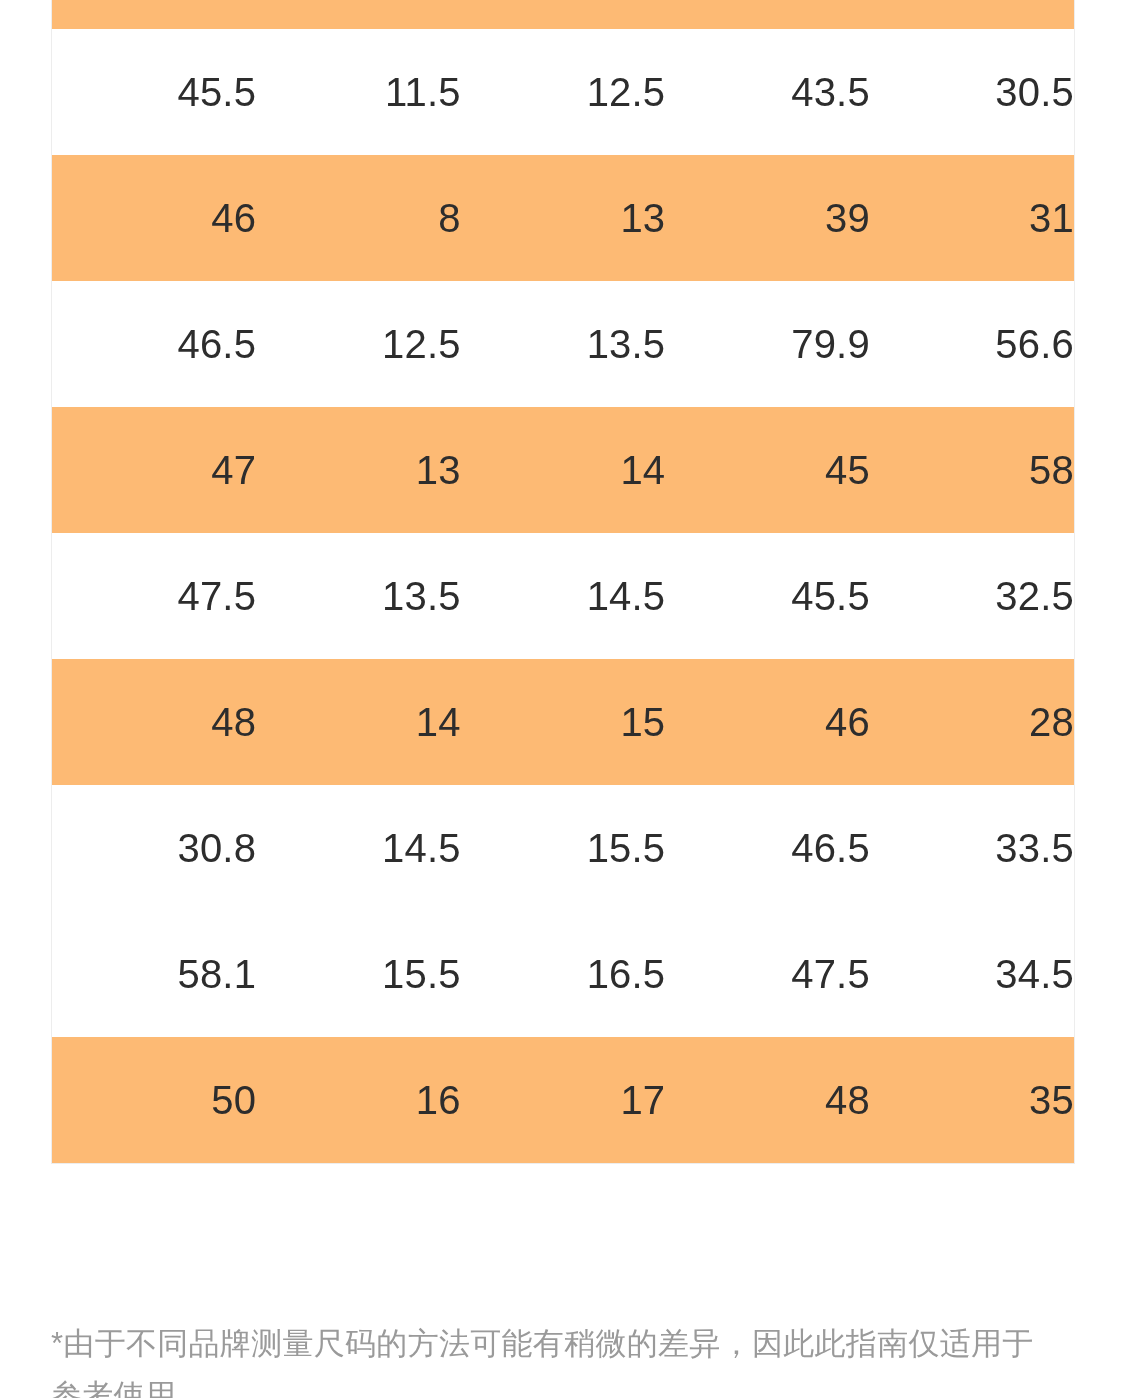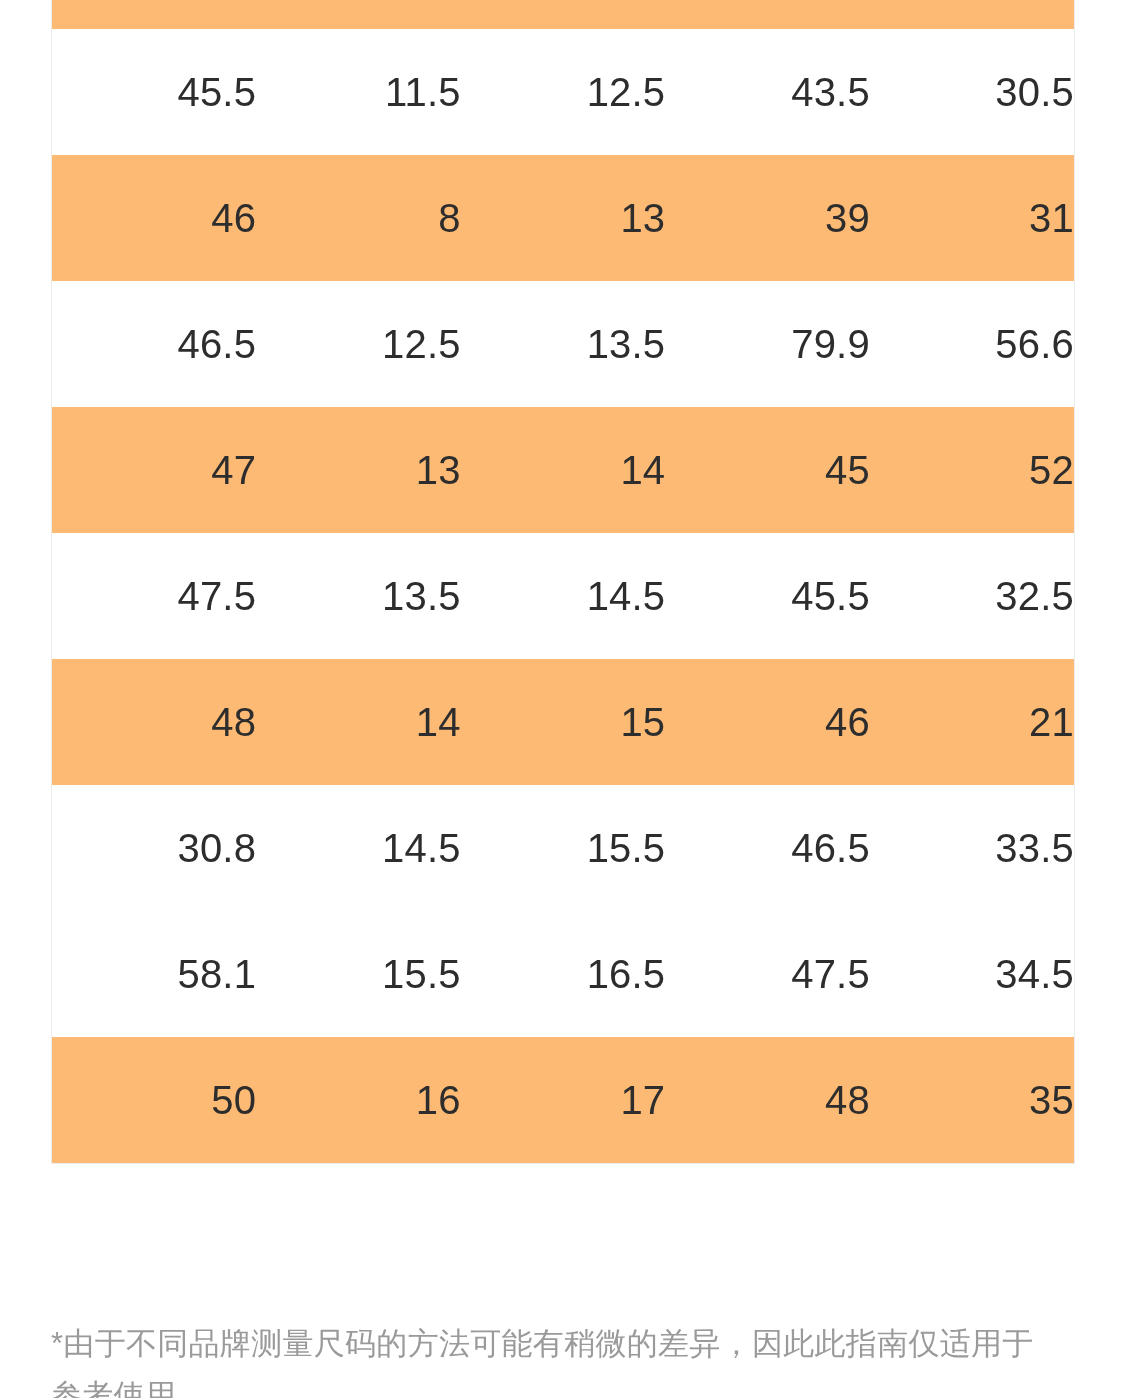--- a/index.html
+++ b/index.html
@@ -88,35 +88,35 @@
           <td>12.5</td>
           <td>13.5</td>
           <td>79.9</td>
           <td>56.6</td>
         </tr>
         <tr class="odd">
           <td>47</td>
           <td>13</td>
           <td>14</td>
           <td>45</td>
-          <td>52</td>
+          <td>58</td>
         </tr>
         <tr class="even">
           <td>47.5</td>
           <td>13.5</td>
           <td>14.5</td>
           <td>45.5</td>
           <td>32.5</td>
         </tr>
         <tr class="odd">
           <td>48</td>
           <td>14</td>
           <td>15</td>
           <td>46</td>
-          <td>21</td>
+          <td>28</td>
         </tr>
         <tr class="even">
           <td>30.8</td>
           <td>14.5</td>
           <td>15.5</td>
           <td>46.5</td>
           <td>33.5</td>
         </tr>
         <tr class="even">
           <td>58.1</td>

